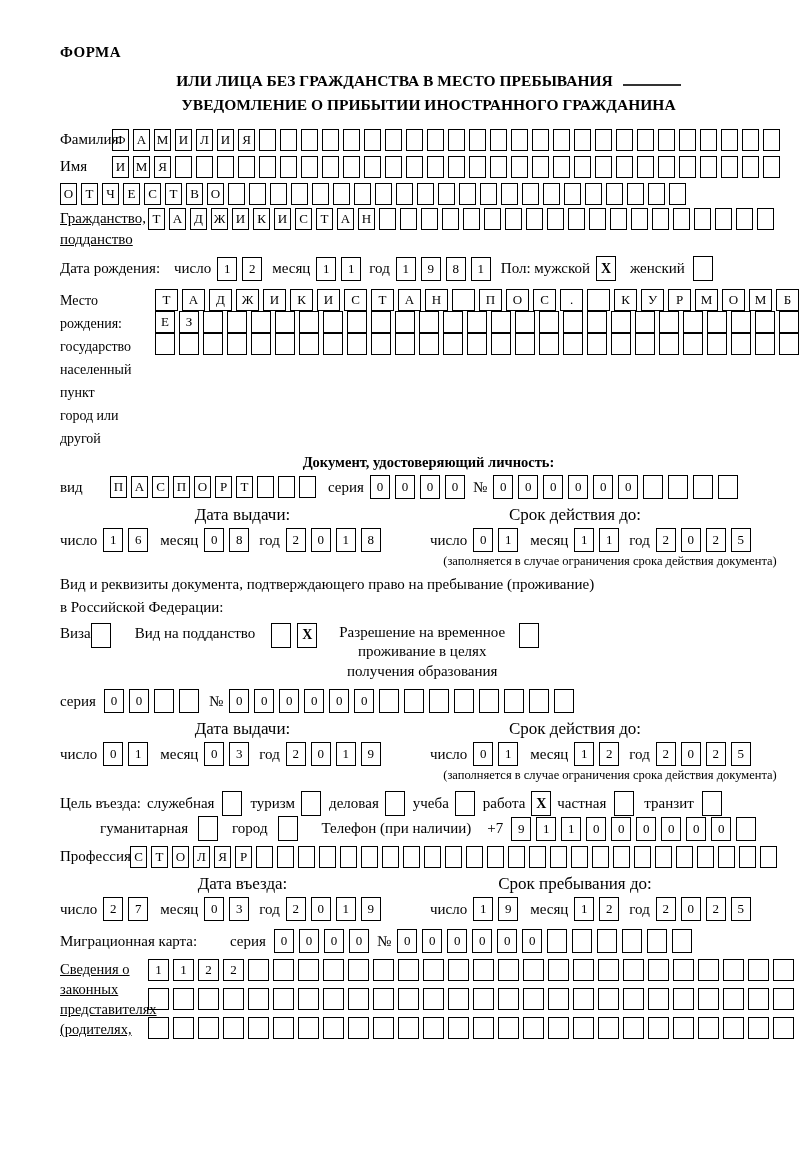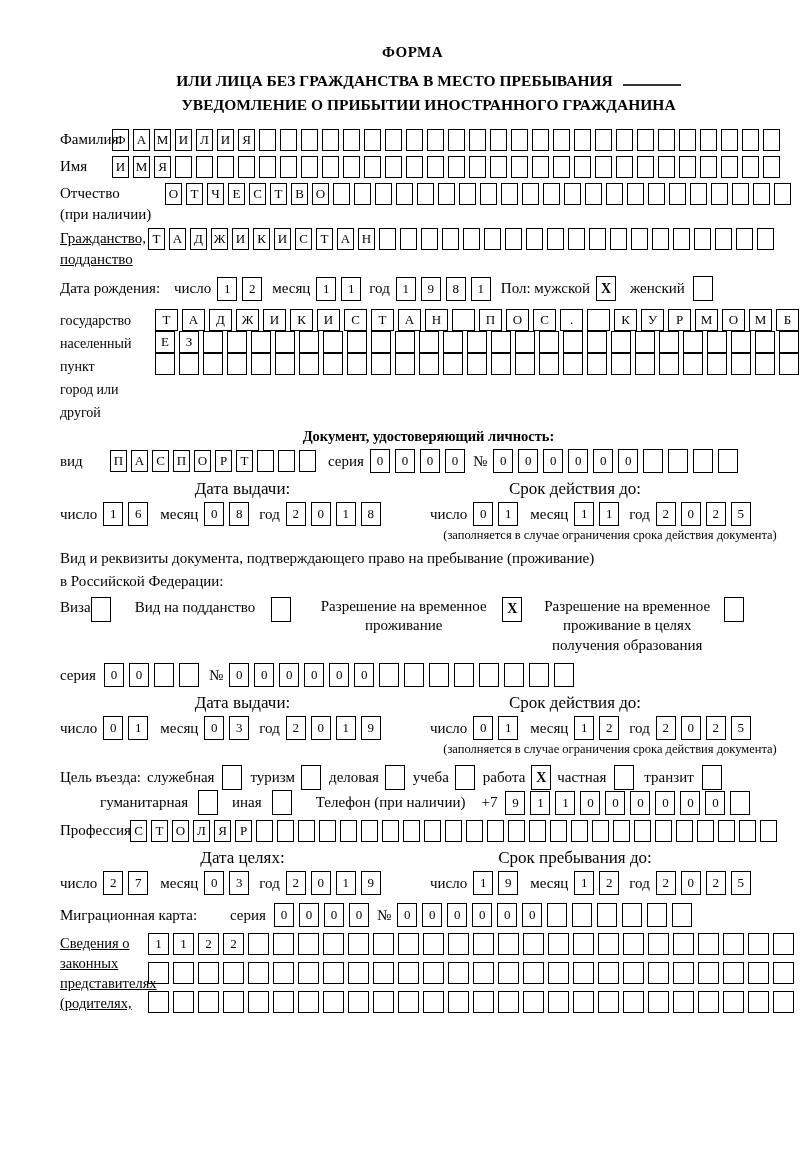--- a/index.html
+++ b/index.html
@@ -1,21 +1,21 @@
 <!DOCTYPE html>
 <html><head>
 <meta charset="utf-8">
 <style>
   html,body{margin:0;padding:0;background:#fff;}
   .page{width:800px;height:1163px;box-sizing:border-box;background:#fff;color:#000;
         font-family:"Liberation Serif","DejaVu Serif",serif;
         padding:32px 3px 0 60px;overflow:hidden;position:relative;}
   .hdr{margin-left:552px;font-size:14px;line-height:1.25;}
   .hdr .small{font-size:12.5px;}
-  .formlbl{text-align:center;padding-right:32px;font-weight:bold;font-size:15px;margin-top:12px;letter-spacing:.5px;}
+  .formlbl{text-align:left;padding-right:32px;font-weight:bold;font-size:15px;margin-top:12px;letter-spacing:.5px;}
   .title{text-align:center;font-weight:bold;font-size:15.5px;margin-top:8px;line-height:1.55;}
   .underline{display:inline-block;width:58px;border-bottom:2.5px solid #333;height:12px;margin-left:10px;}
   .sech{font-weight:bold;font-size:14.3px;margin-top:14px;}
   .row{display:flex;align-items:flex-start;margin-top:5px;}
   .rowc{display:flex;align-items:center;}
   .lbl{font-size:15px;flex:none;line-height:1.35;}
   .labelcol{flex:none;font-size:15px;line-height:21px;}
   .cells{display:flex;gap:4px;flex:none;flex-wrap:nowrap;}
   .cell{box-sizing:border-box;flex:none;width:17px;height:22px;border:1.5px solid #000;
         display:inline-flex;align-items:center;justify-content:center;font-size:13px;}
@@ -127,24 +127,20 @@
         <span class="cell"></span>
         <span class="cell"></span>
         <span class="cell"></span>
         <span class="cell"></span>
         <span class="cell"></span>
         <span class="cell"></span>
       </span>
   </div>
 
   <div class="row">
-    <span class="labelcol lw105">
-      <div>Отчество</div>
-      <div>(при наличии)</div>
-    </span>
     <span class="cells">
         <span class="cell">О</span>
         <span class="cell">Т</span>
         <span class="cell">Ч</span>
         <span class="cell">Е</span>
         <span class="cell">С</span>
         <span class="cell">Т</span>
         <span class="cell">В</span>
         <span class="cell">О</span>
         <span class="cell"></span>
@@ -231,20 +227,21 @@
         <span class="cell" style="width: 20px; height: 24px;">1</span>
       </span>
     <span class="lbl ml10">Пол: мужской</span>
     <span class="cb ml6">X</span>
     <span class="lbl ml14">женский</span>
     <span class="cb ml8"></span>
   </div>
 
   <div class="row mt8">
     <span class="labelcol lw95" style="line-height:23px;font-size:14px;">
+      <div>Место рождения:</div>
       <div>государство</div>
       <div>населенный пункт</div>
       <div>город или другой</div>
     </span>
     <span class="bpcol">
       <div class="cells">
           <span class="cell" style="width: 23px;">Т</span>
           <span class="cell" style="width: 23px;">А</span>
           <span class="cell" style="width: 23px;">Д</span>
           <span class="cell" style="width: 23px;">Ж</span>
@@ -415,21 +412,20 @@
   <div class="note">(заполняется в случае ограничения срока действия документа)</div>
 
   <div class="intro">Вид и реквизиты документа, подтверждающего право на пребывание (проживание)</div>
   <div class="intro" style="margin-top:1px;">в Российской Федерации:</div>
 
   <div class="cbrow">
     <span class="lbl">Виза</span>
     <span class="cb"></span>
     <span class="lbl ml24">Вид на подданство</span>
     <span class="cb ml16"></span>
-    <span class="cblbl w185 ml20">Разрешение на временное проживание</span>
     <span class="cb ml6">X</span>
     <span class="cblbl w182 ml14">Разрешение на временное проживание в целях получения образования</span>
     <span class="cb ml6"></span>
   </div>
 
   <div class="rowc mt8">
     <span class="lbl">серия</span>
     <span class="cells ml8" style="gap: 5px;">
         <span class="cell" style="width: 20px; height: 24px;">0</span>
         <span class="cell" style="width: 20px; height: 24px;">0</span>
@@ -515,21 +511,21 @@
     <span class="cb ml6">X</span>
     <span class="lbl ml6">частная</span>
     <span class="cb ml8"></span>
     <span class="lbl ml10">транзит</span>
     <span class="cb ml8"></span>
   </div>
 
   <div class="rowc" style="margin-left:40px;">
     <span class="lbl">гуманитарная</span>
     <span class="cb ml10"></span>
-    <span class="lbl ml14">иная</span>
+    <span class="lbl ml14">город</span>
     <span class="cb ml10"></span>
     <span class="lbl ml24">Телефон (при наличии)</span>
     <span class="lbl ml16">+7</span>
     <span class="cells ml8" style="gap: 5px;">
         <span class="cell" style="width: 20px; height: 24px;">9</span>
         <span class="cell" style="width: 20px; height: 24px;">1</span>
         <span class="cell" style="width: 20px; height: 24px;">1</span>
         <span class="cell" style="width: 20px; height: 24px;">0</span>
         <span class="cell" style="width: 20px; height: 24px;">0</span>
         <span class="cell" style="width: 20px; height: 24px;">0</span>
@@ -571,21 +567,21 @@
         <span class="cell"></span>
         <span class="cell"></span>
         <span class="cell"></span>
         <span class="cell"></span>
         <span class="cell"></span>
         <span class="cell"></span>
       </span>
   </div>
 
   <div class="dhead">
-    <div class="dh1">Дата целях:</div>
+    <div class="dh1">Дата въезда:</div>
     <div class="dh2">Срок пребывания до:</div>
   </div>
   <div class="drow">
     <div class="dcol1">
       <span class="lbl">число</span>
       <span class="cells ml6" style="gap: 5px;">
           <span class="cell" style="width: 20px; height: 24px;">2</span>
           <span class="cell" style="width: 20px; height: 24px;">7</span>
         </span>
       <span class="lbl ml12">месяц</span>

